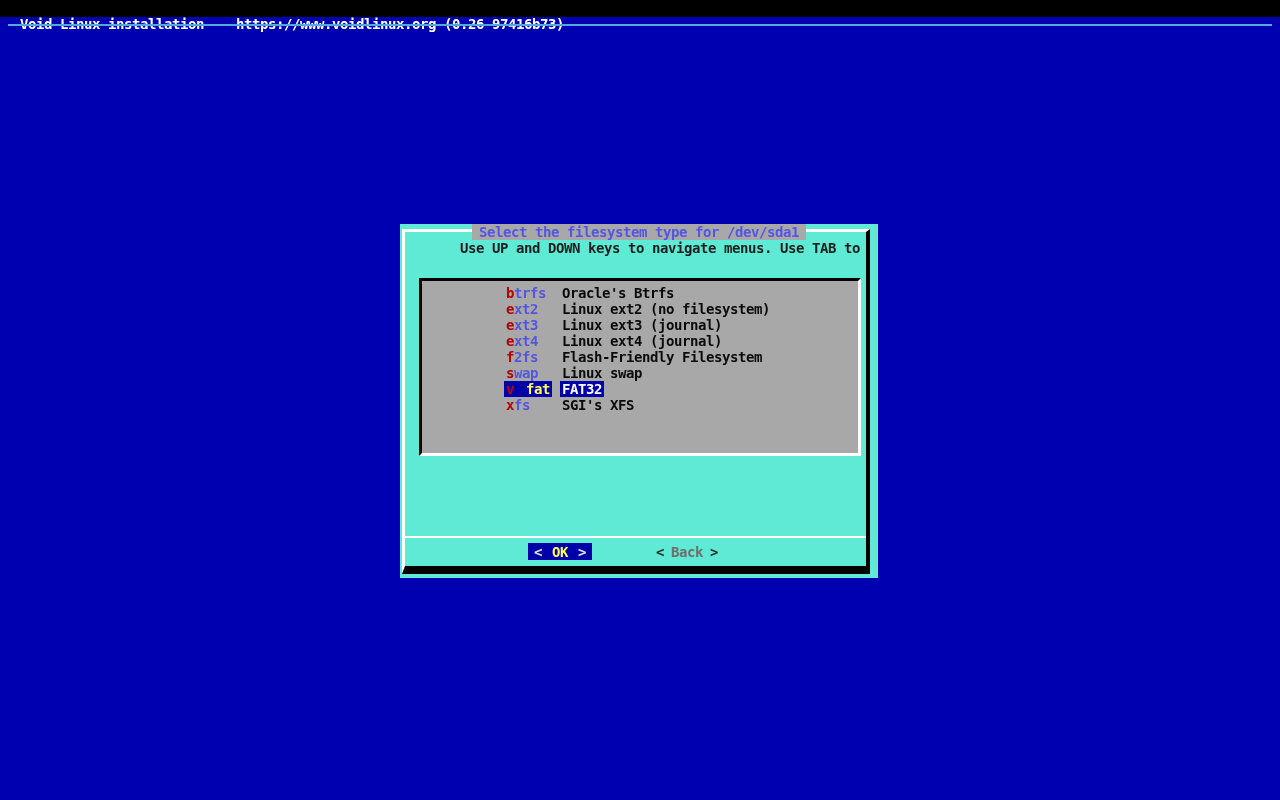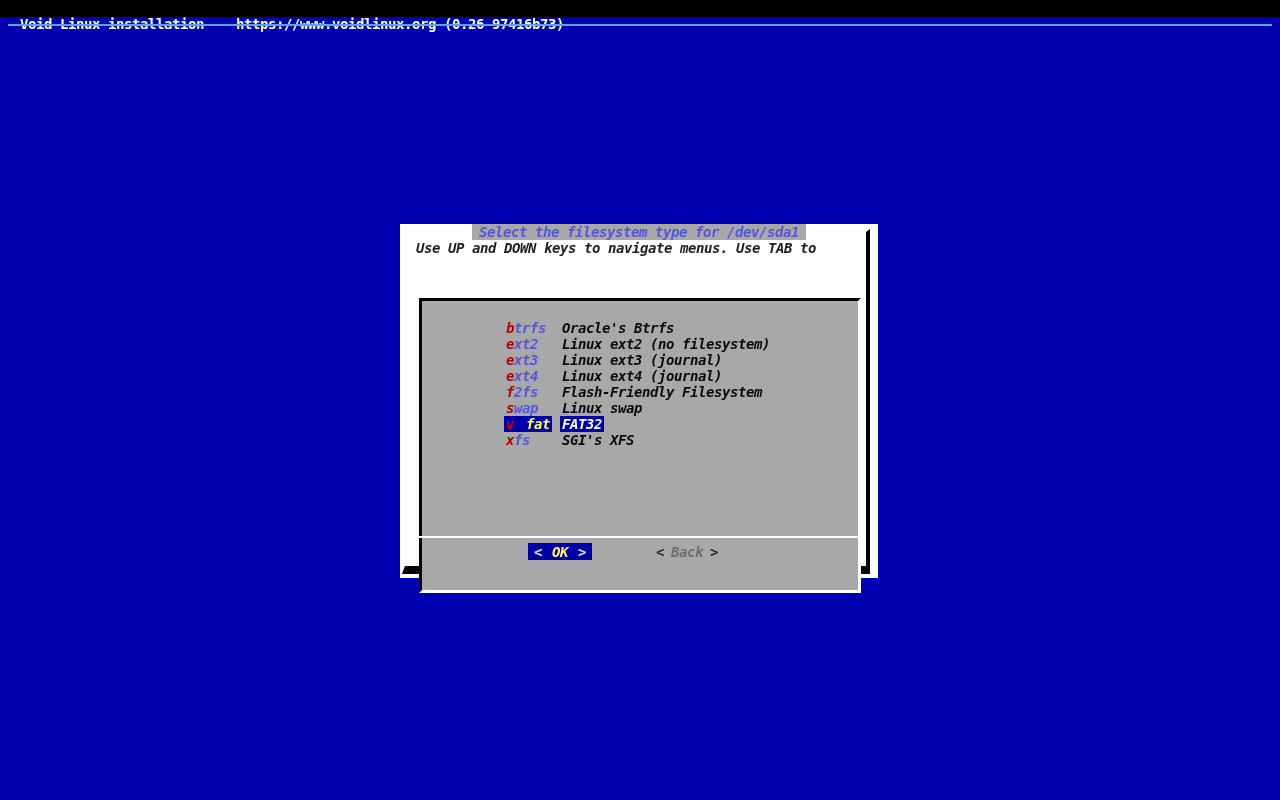--- a/index.html
+++ b/index.html
@@ -29,22 +29,21 @@
   }
   .backline {
     position: absolute; left: 8px; top: 24px;
     width: 1264px; height: 2px;
     background: #55a8dc;
   }
   
   .dialog {
     position: absolute; left: 400px; top: 224px;
     width: 478px; height: 354px;
-    background: #ffffff;
-    font-style: italic;
+    background: #5eead4;
   }
   .frame {
     position: absolute; left: 2px; top: 5px;
     width: 468px; height: 345px;
     box-sizing: border-box;
     border-top: 3px solid #ffffff;
     border-left: 3px solid #ffffff;
     border-right: 4px solid #000000;
     border-bottom: 8px solid #000000;
   }
@@ -58,32 +57,32 @@
     background: #a8a8a8;
     padding: 0 7px;
     color: #5555dd;
     white-space: pre;
   }
   .instructions {
     position: absolute; left: 16px; top: 16px;
     width: 446px;
     color: #1e1e1e;
   }
-  .instructions div { height: 16px; white-space: pre; }
+  .instructions div { height: 16px; white-space: pre; margin-left: 44px; }
   
   .listbox {
-    position: absolute; left: 19px; top: 74px;
-    width: 442px; height: 295px;
+    position: absolute; left: 19px; top: 54px;
+    width: 442px; height: 178px;
     box-sizing: border-box;
     border-top: 3px solid #000000;
     border-left: 3px solid #000000;
     border-right: 3px solid #ffffff;
     border-bottom: 3px solid #ffffff;
     background: #a8a8a8;
-    padding-top: 19px;
+    padding-top: 4px;
   }
   .mrow { position: relative; height: 16px; }
   .mrow .tag  { position: absolute; left: 82px;  white-space: pre; padding: 0 2px; }
   .mrow .desc { position: absolute; left: 138px; white-space: pre; padding: 0 2px; color: #0a0a0a; }
   .mrow .key  { color: #b40000; }
   .mrow .rest { color: #5555dd; }
   .mrow.selected .tag,
   .mrow.selected .desc { background: #0000a8; }
   .mrow.selected .key  { color: #c40000; }
   .mrow.selected .rest { color: #ffff55; margin-left: 12px; }

